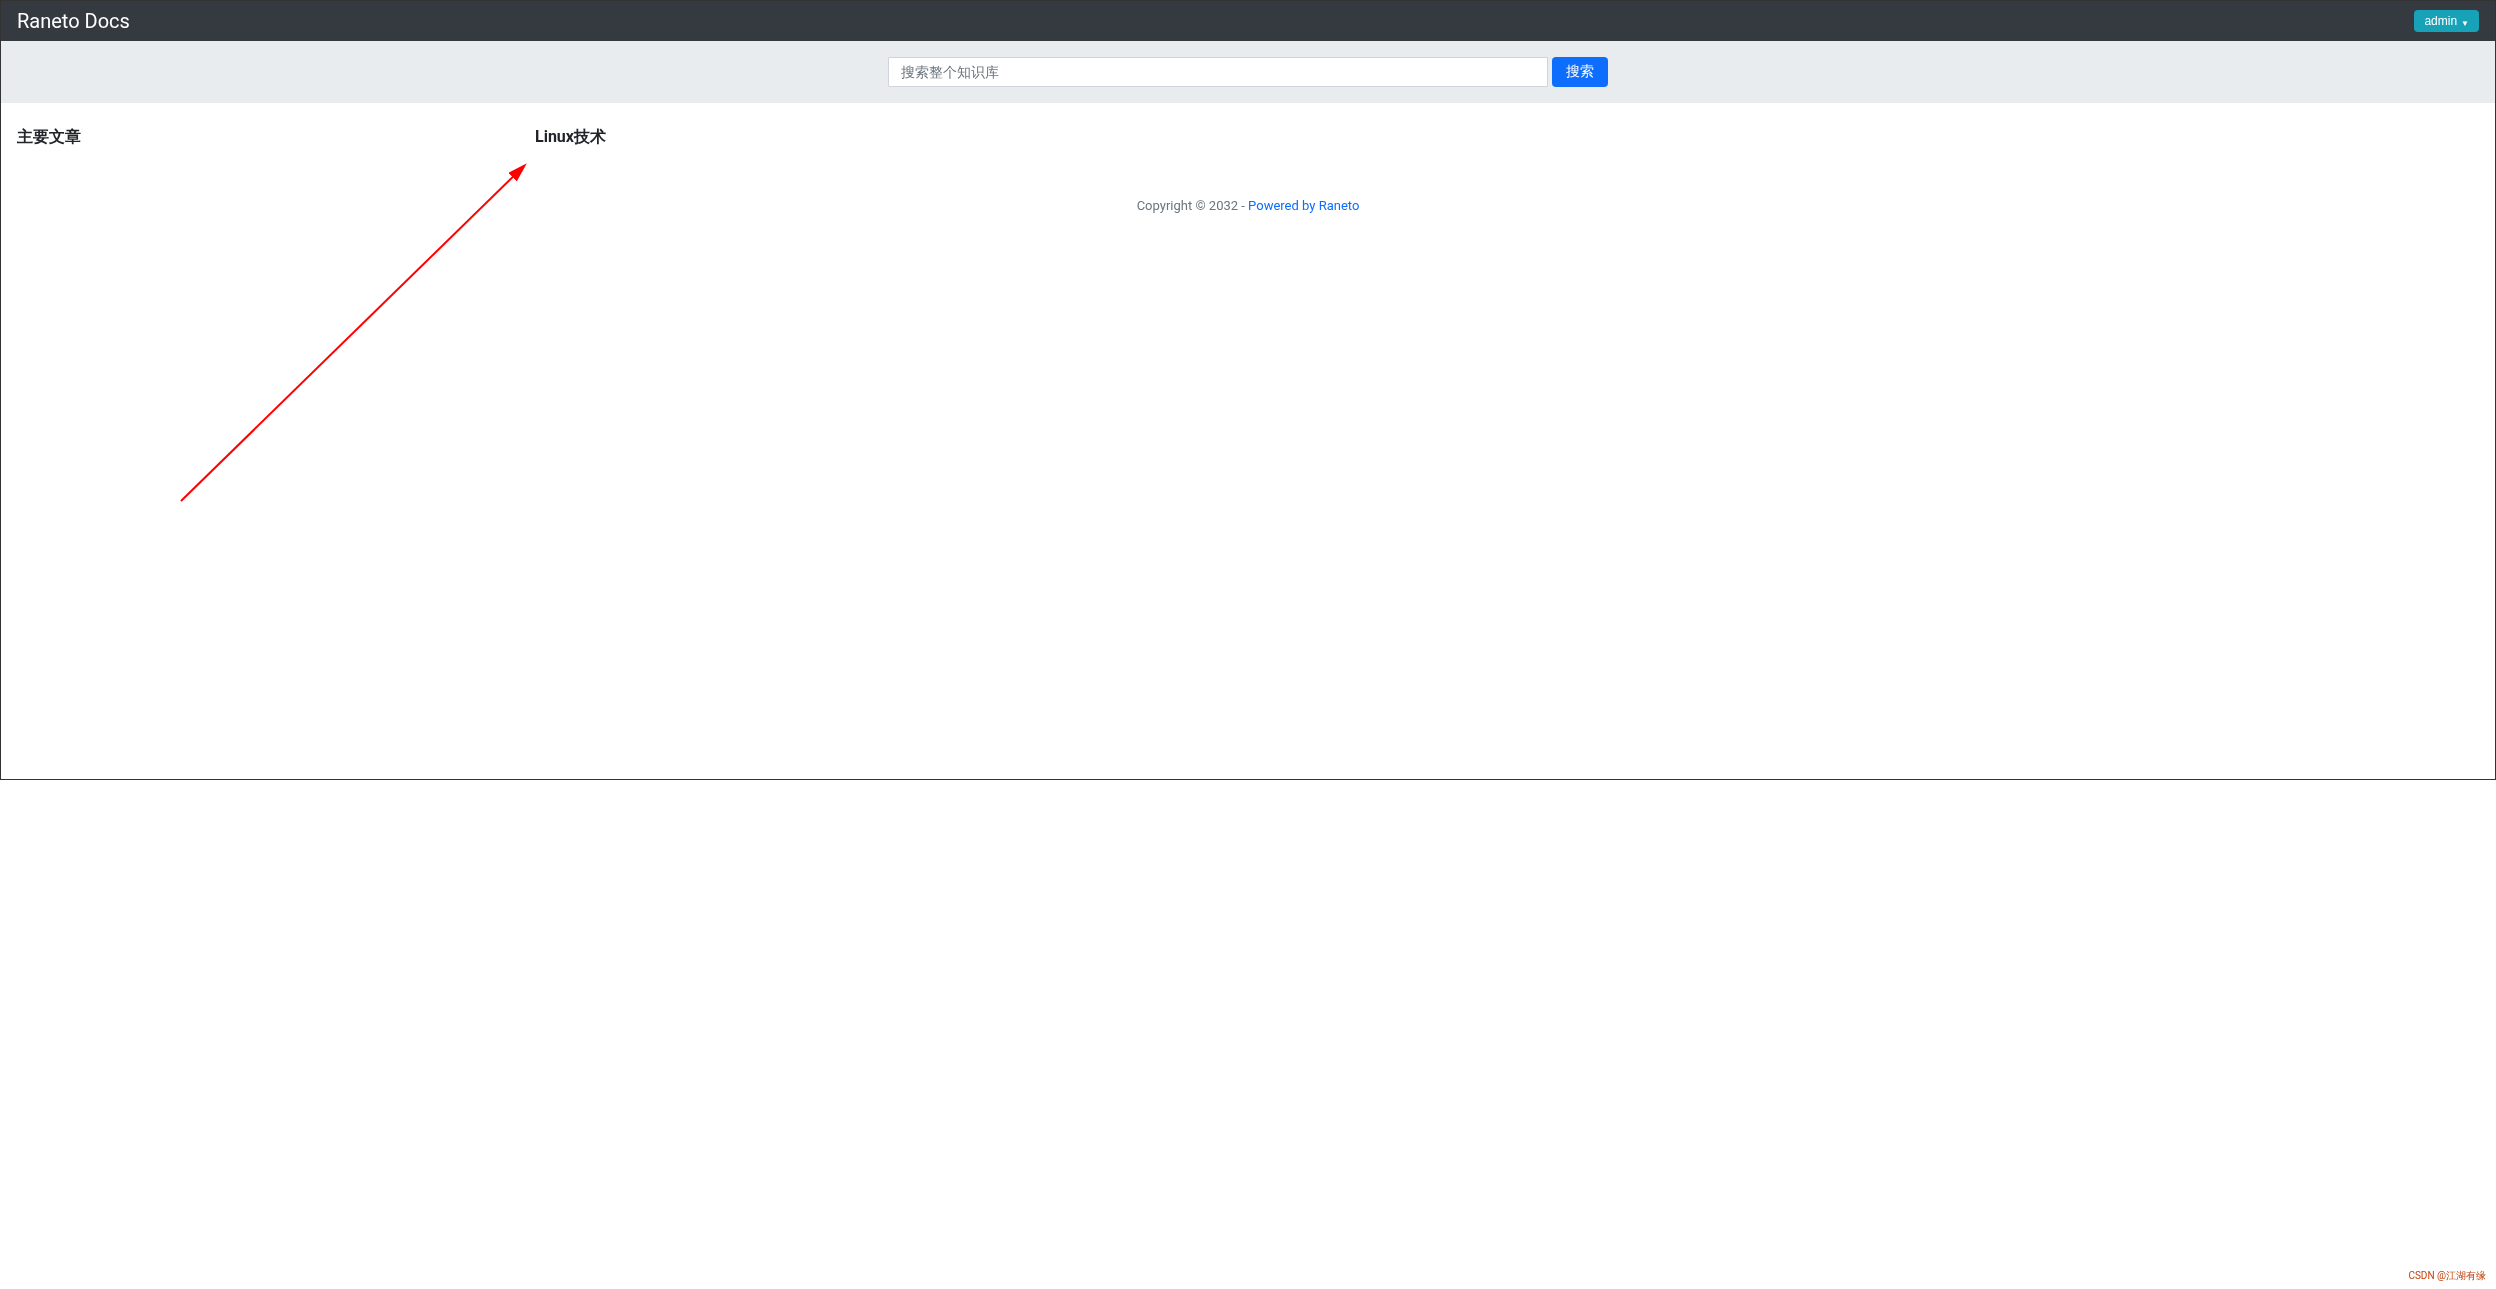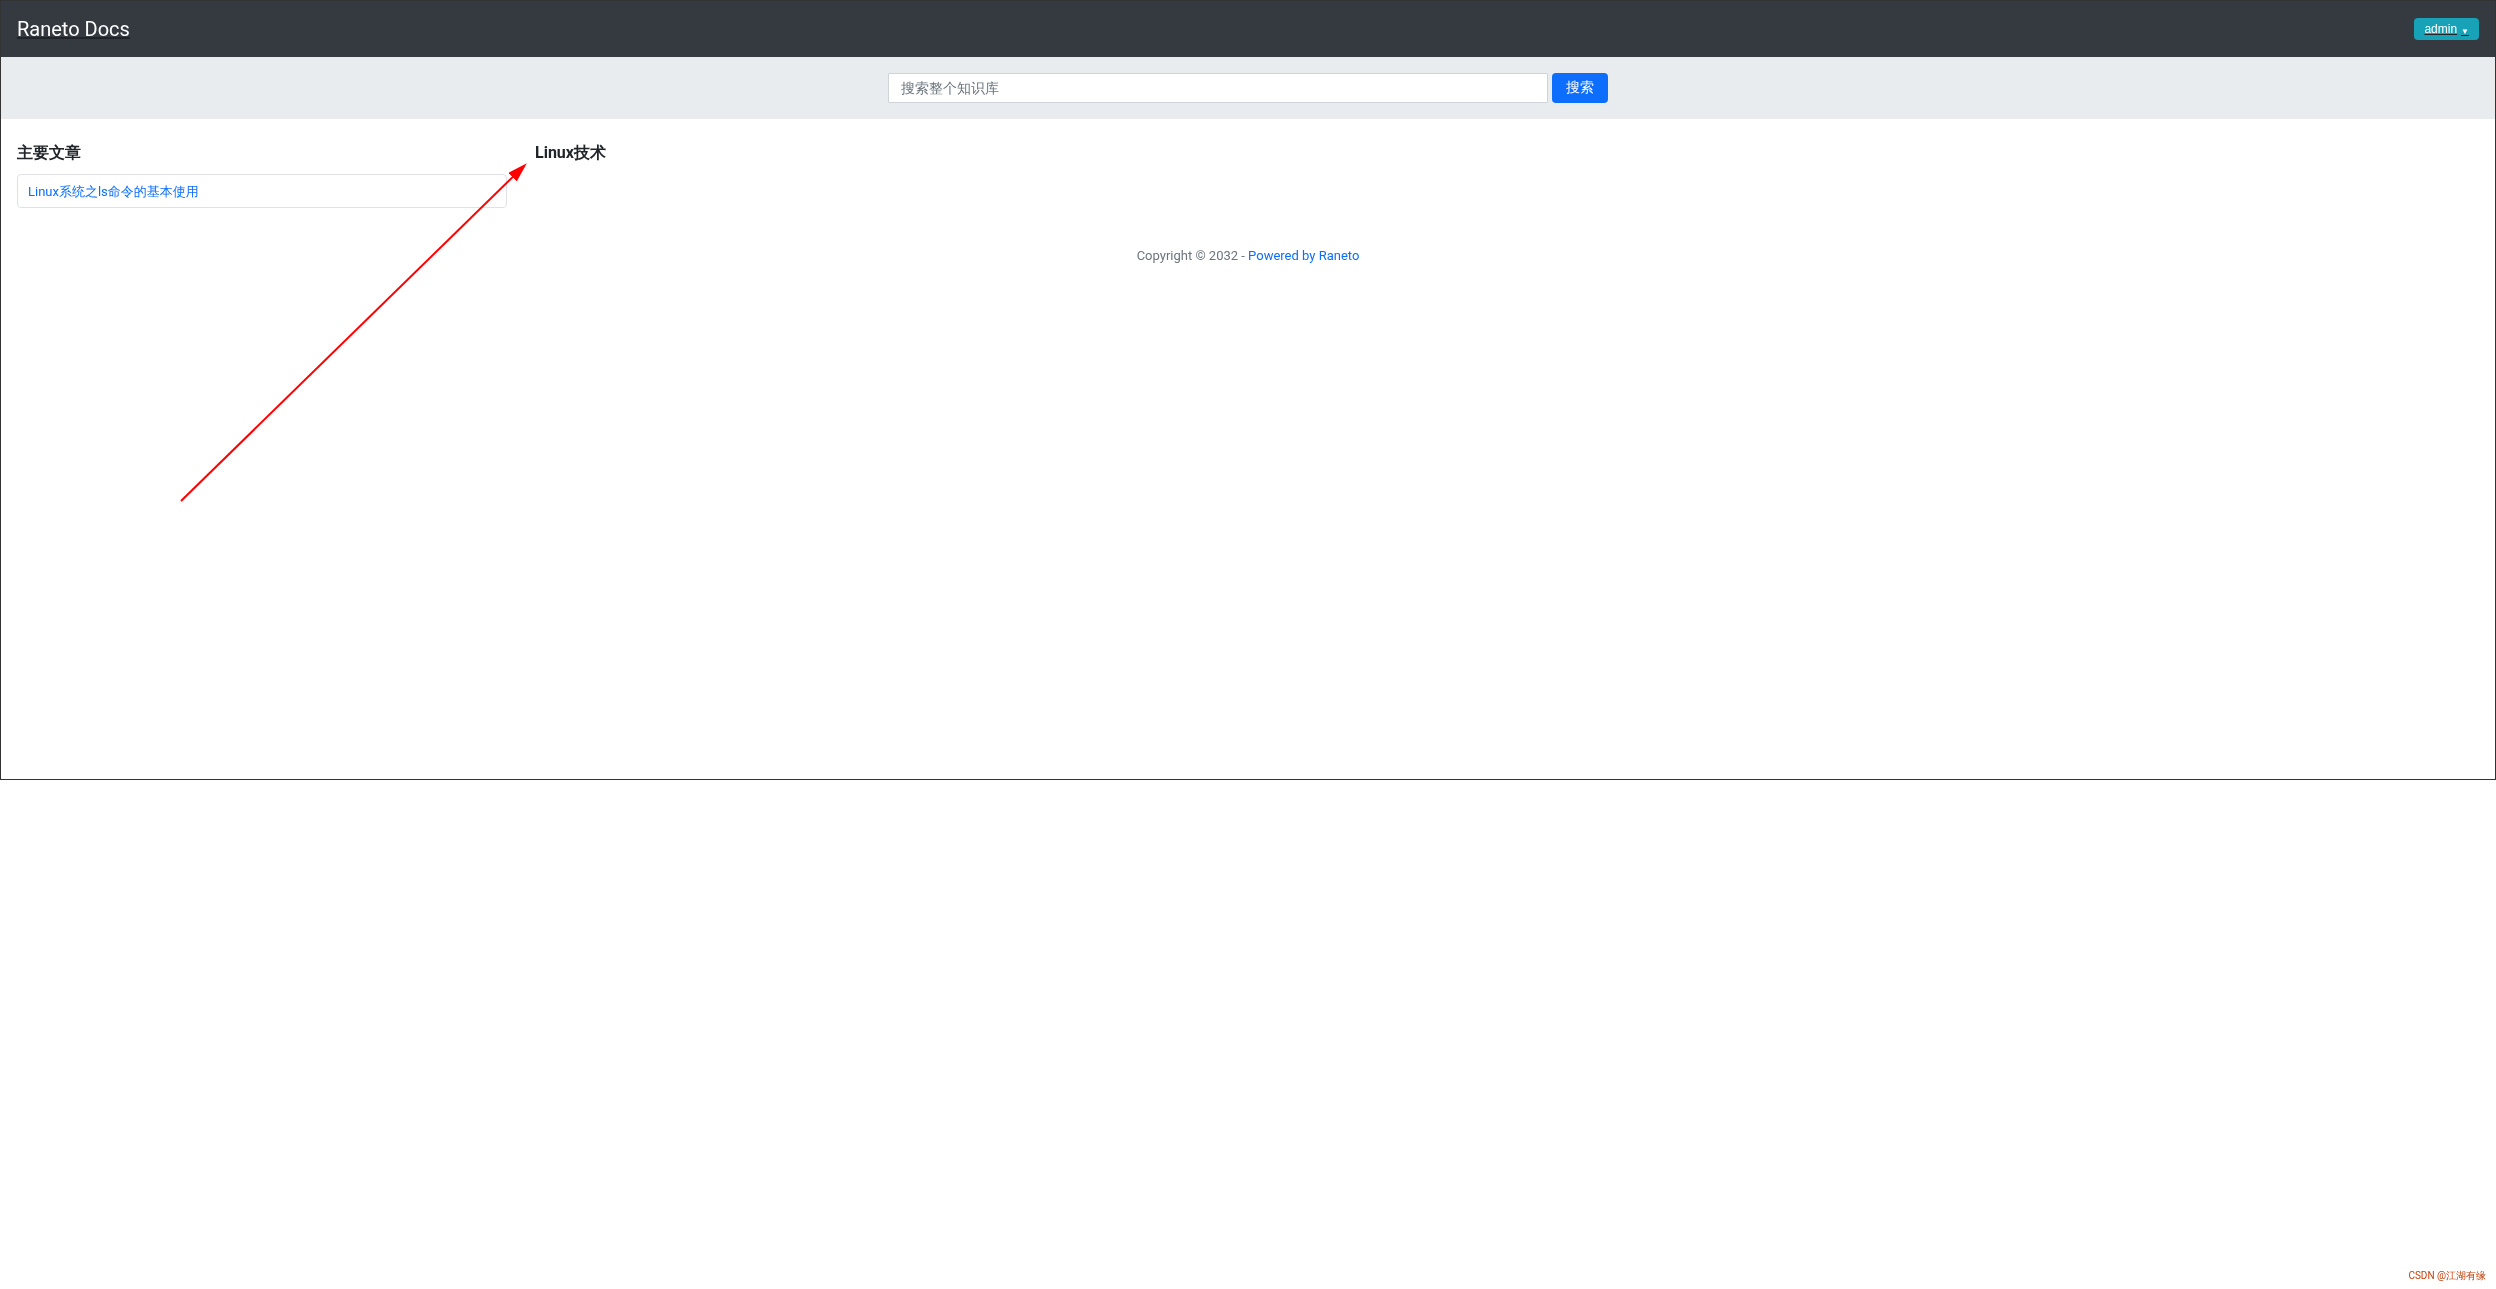--- a/index.html
+++ b/index.html
@@ -13,22 +13,21 @@
       background: #ffffff;
       color: #212529;
     }
     
     .navbar {
       background: #343a40;
       padding: 8px 16px;
       display: flex;
       justify-content: space-between;
       align-items: center;
-      height: 56px;
-      text-decoration: underline;
+      height: 40px;
     }
     
     .navbar-brand {
       color: #ffffff;
       font-size: 20px;
       text-decoration: none;
     }
     
     .admin-btn {
       background: #17a2b8;
@@ -170,25 +169,20 @@
   <div class="search-bar">
     <div class="search-container">
       <input type="text" class="search-input" placeholder="搜索整个知识库" style="">
       <button class="search-btn">搜索</button>
     </div>
   </div>
 
   <div class="main-content">
     <div class="section section-left">
       <h3 class="section-title">主要文章</h3>
-      <div class="article-list">
-        <div class="article-item">
-          <a href="#" class="article-link">Linux系统之ls命令的基本使用</a>
-        </div>
-      </div>
     </div>
 
     <div class="section">
       <h3 class="section-title">Linux技术</h3>
     </div>
   </div>
 
   <div class="footer">
     <span>Copyright © 2032 - </span>
     <a href="#" class="footer-link">Powered by Raneto</a>

